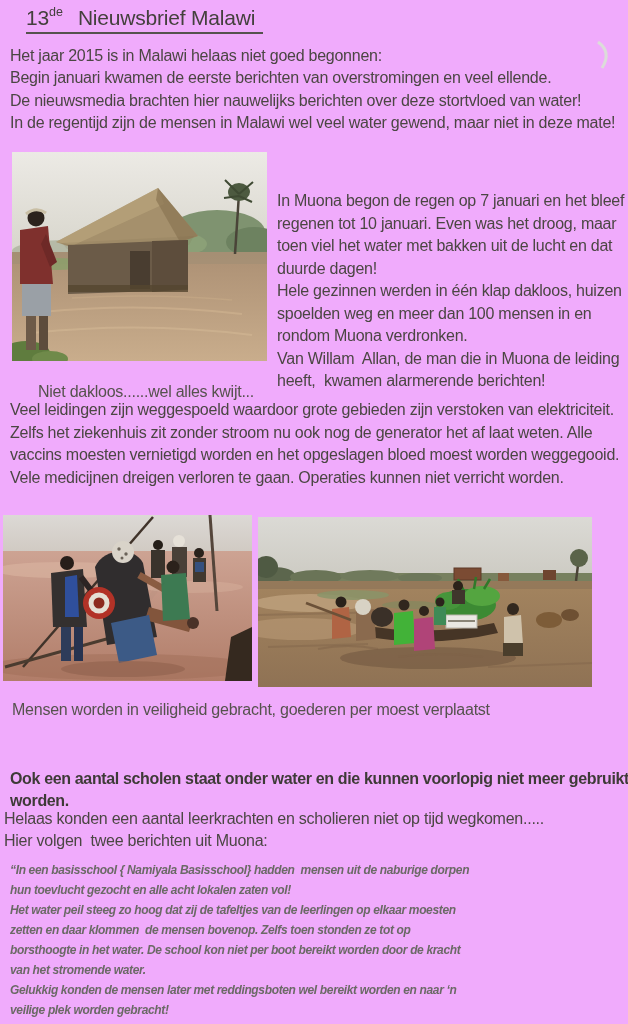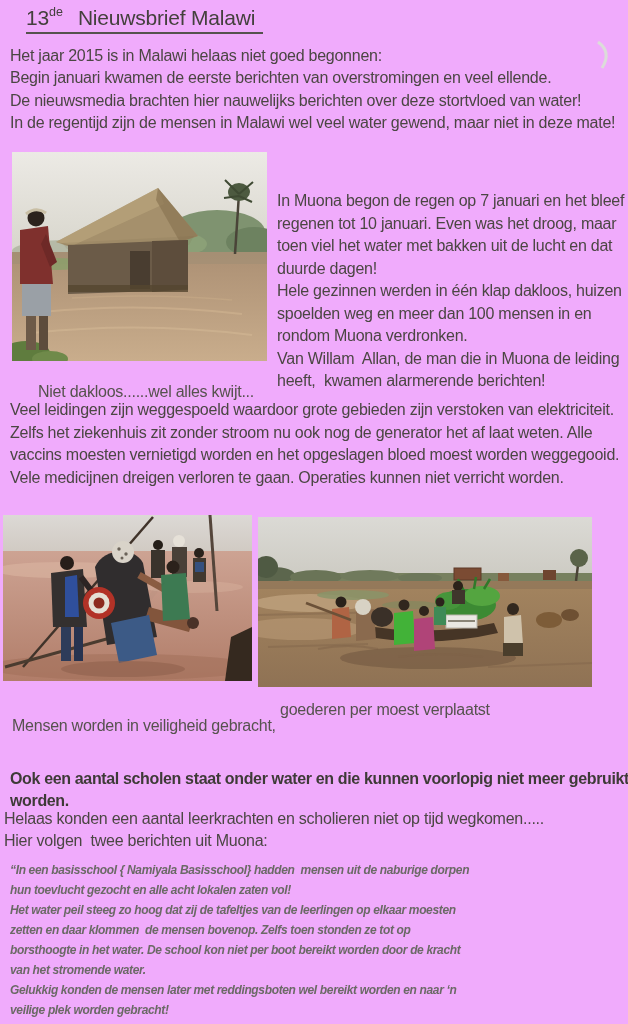--- a/index.html
+++ b/index.html
@@ -17,21 +17,21 @@
     position:absolute; left:26px; top:6px;
     font-size:21px; color:#44403d; letter-spacing:-0.2px;
     border-bottom:2px solid #56524e; padding:0 8px 2px 0;
   }
   .title sup { font-size:12.5px; letter-spacing:0; position:relative; top:-1px; }
   .title .gap { display:inline-block; width:15px; }
   .intro       { left:10px; top:45px;  line-height:22.3px; }
   .rightcol    { left:277px; top:146px; line-height:22.5px;margin-top:44px; }
   .caption     { color:#56524e; }
   .cap-hut     { left:38px; top:381px; }
-  .cap-rescue  { left:12px; top:699px;margin-top:16px; }
+  .cap-rescue  { left:12px; top:699px; }
   .cap-boat    { left:280px; top:699px; }
   .electricity { left:10px; top:399px; line-height:22.6px; }
   .schools-bold{ left:10px; top:768px; line-height:22px; font-weight:700; color:#3e3a37; letter-spacing:-0.35px; }
   .schools-rest{ left:4px; top:808px; line-height:21.6px; }
   .quote {
     left:10px; top:860px; line-height:20px;
     font-style:italic; font-size:12px; letter-spacing:-0.35px; color:#6b6966;font-weight:bold;
   }
   .photo { position:absolute; overflow:hidden; }
   .photo svg { display:block; width:100%; height:100%; }

